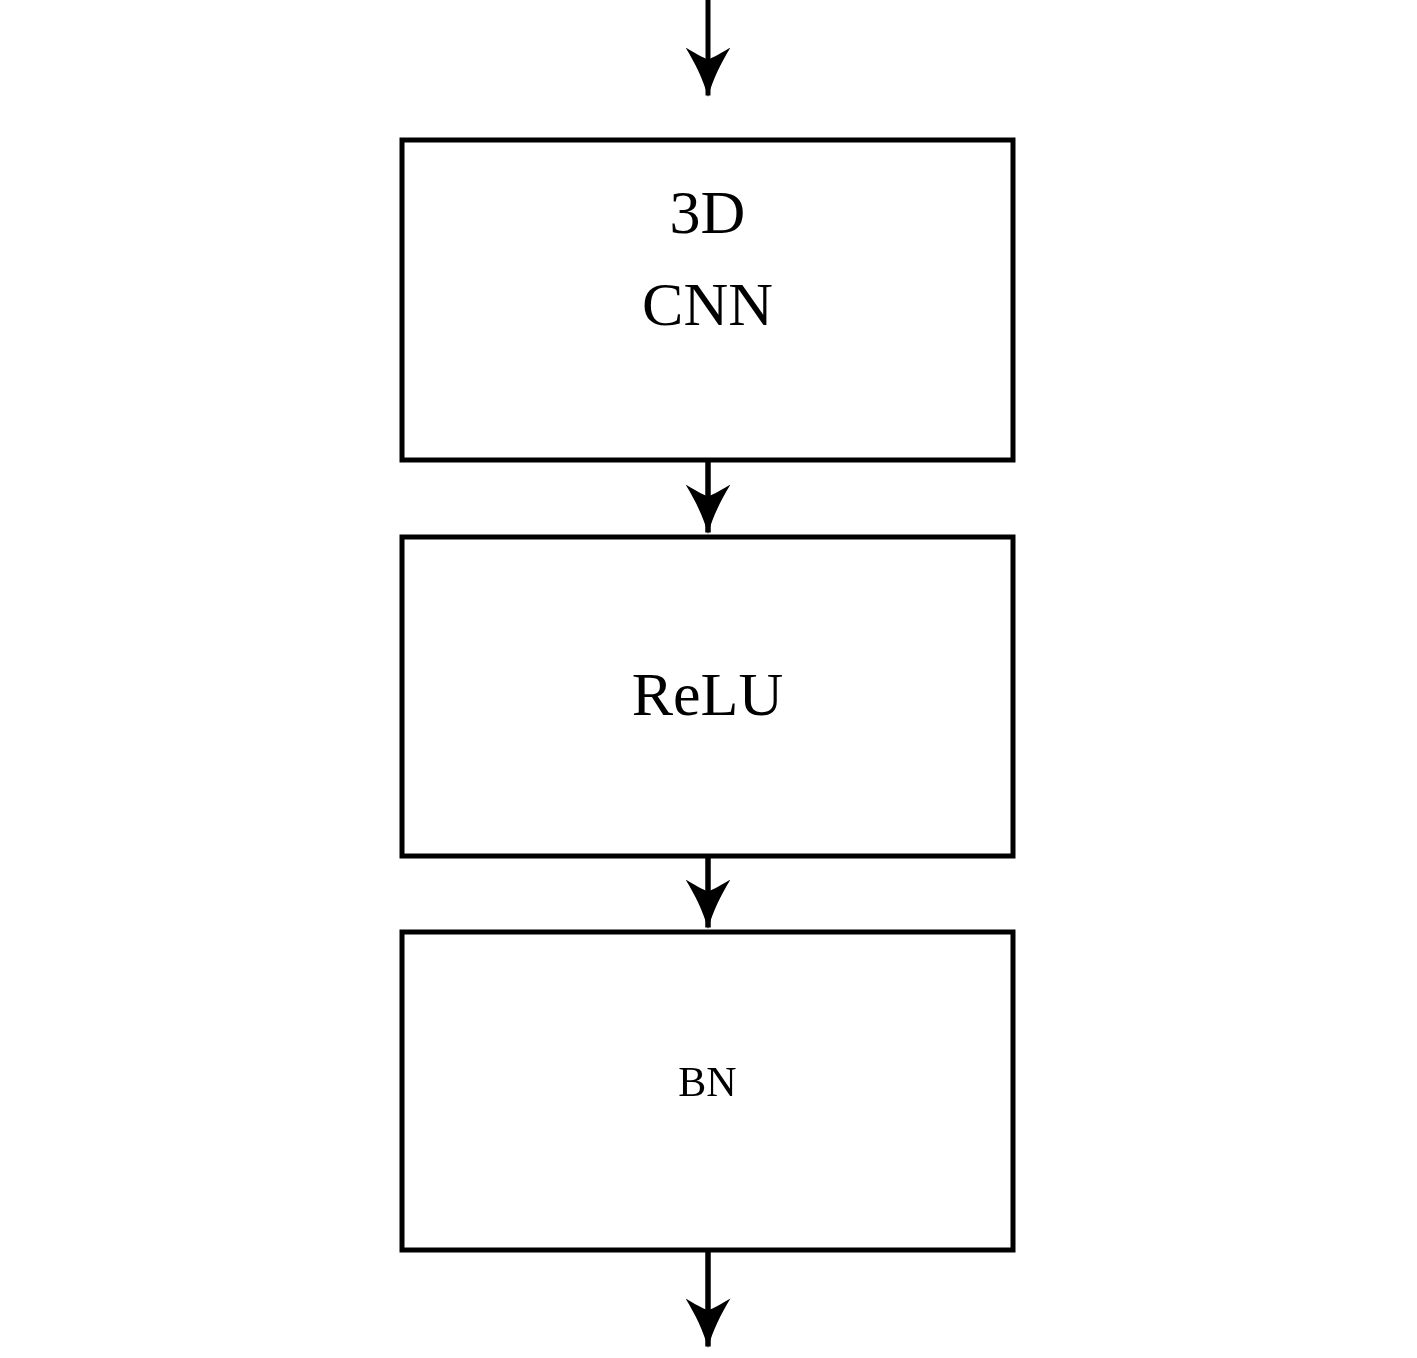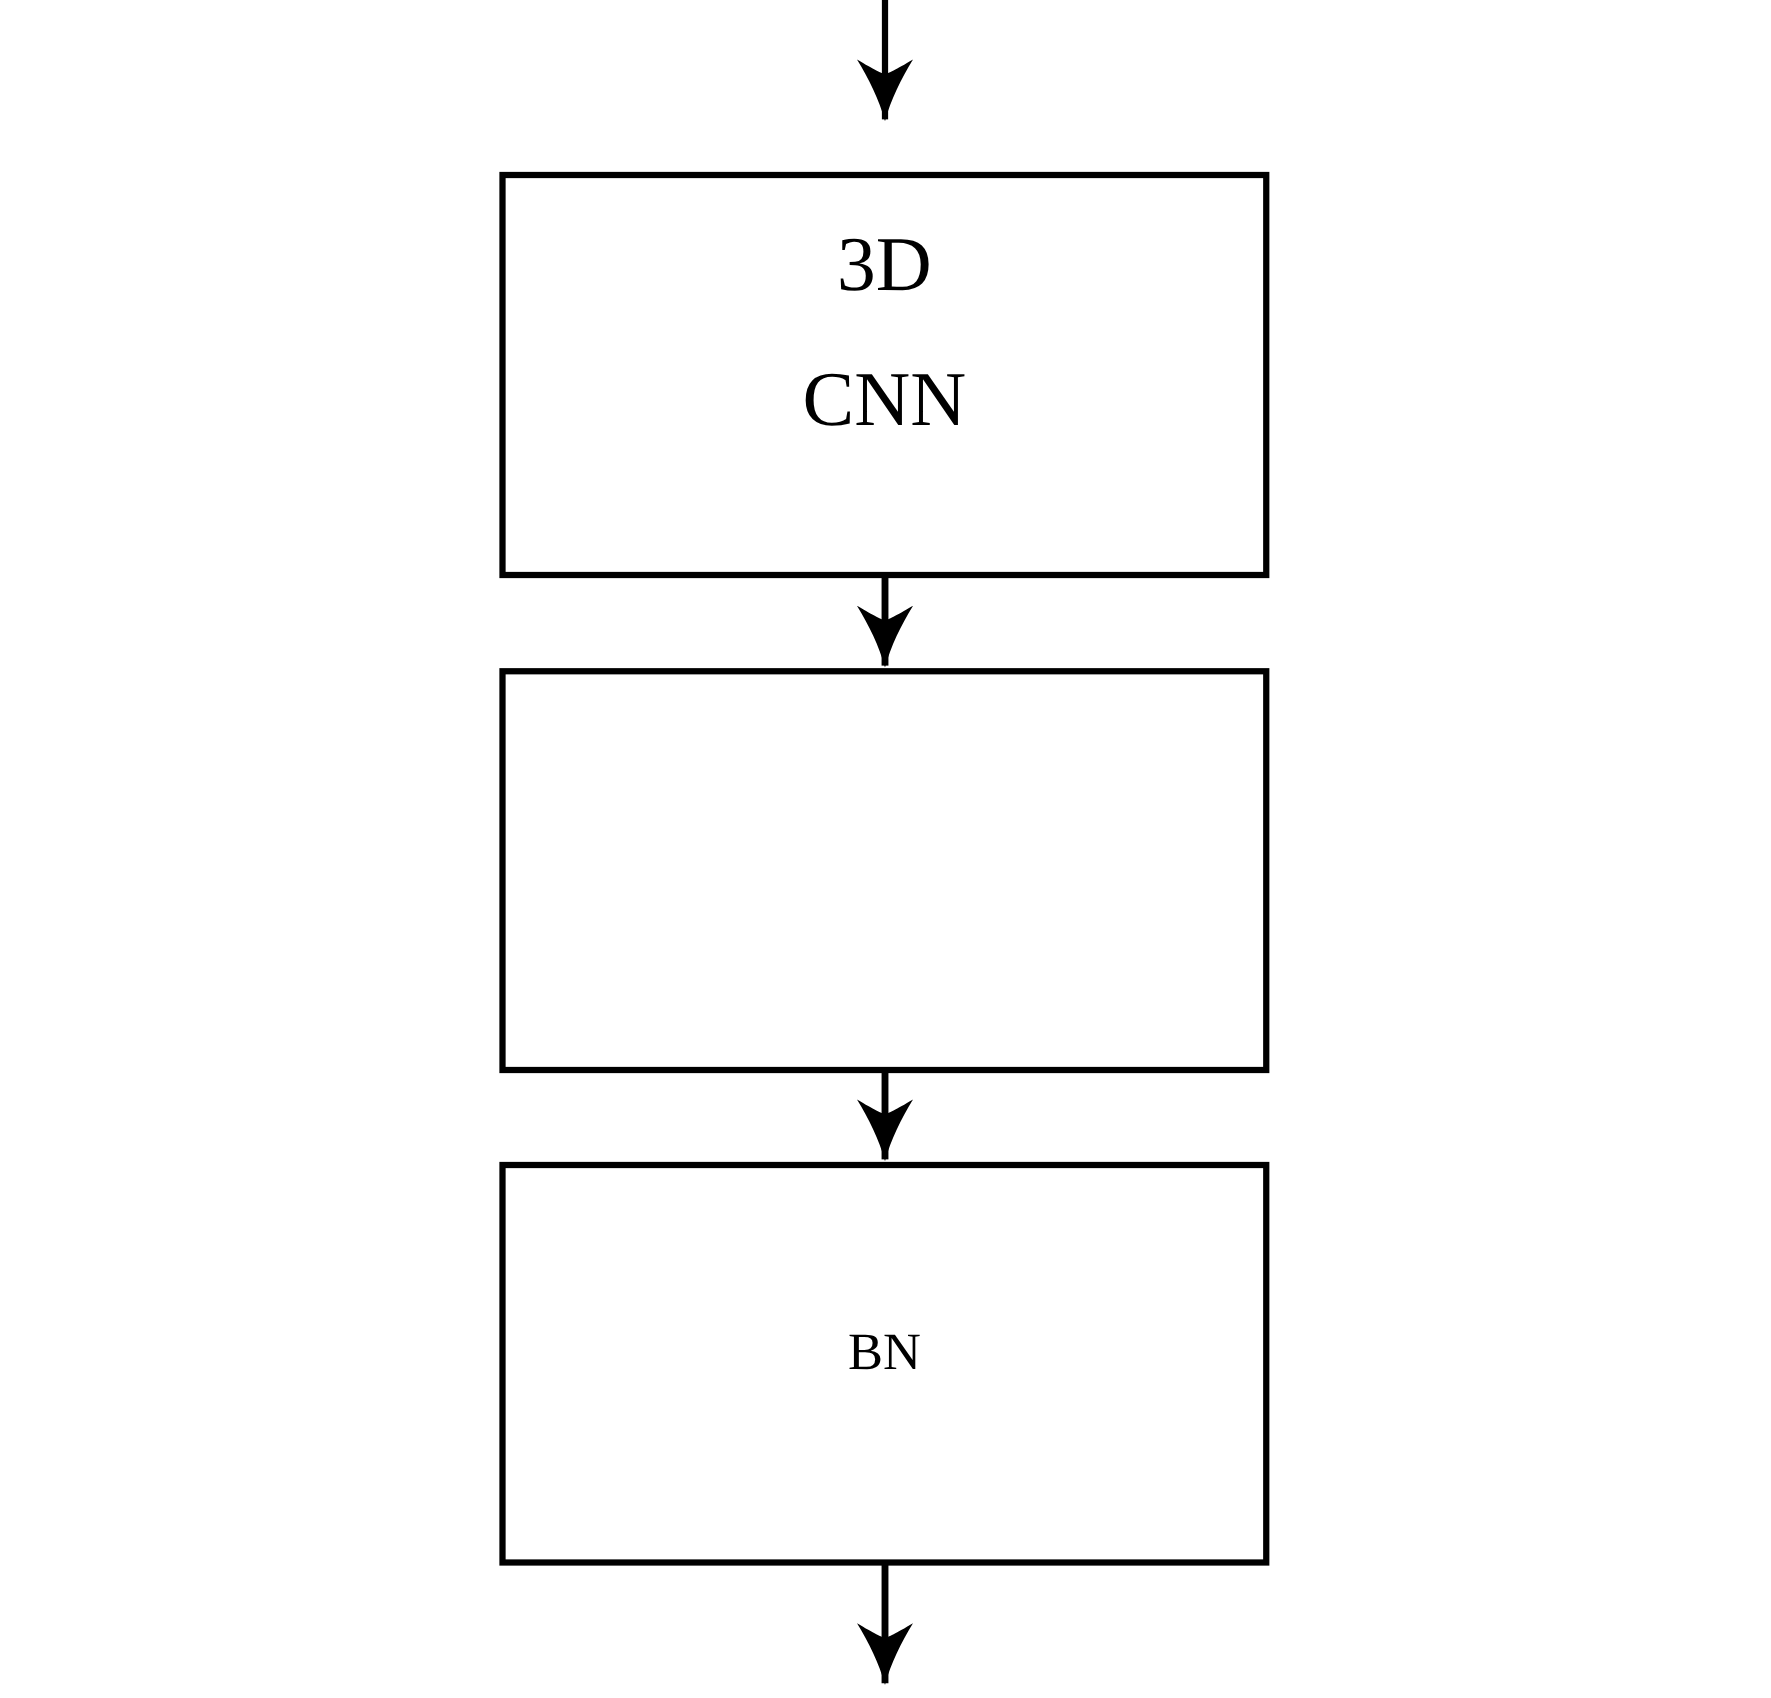--- a/index.html
+++ b/index.html
@@ -39,21 +39,21 @@
   
   .lbl-3d {
     left: 402px;
     width: 611px;
     top: 181px;
     font-size: 62px;
   }
   .lbl-cnn {
     left: 402px;
     width: 611px;
-    top: 289px;
+    top: 273px;
     font-size: 62px;
   }
   .lbl-kernel {
     left: 402px;
     width: 611px;
     top: 362px;
     font-size: 58px;
     letter-spacing: 0.5px;
   }
   
@@ -105,16 +105,17 @@
     <g transform="translate(708,1250) scale(5,5)">
       <line x1="0" y1="0" x2="0" y2="19.3" stroke="#000000" stroke-width="1.1" marker-end="url(#stealth)"></line>
     </g>
   </svg>
 
   <div class="block-label lbl-3d">3D</div>
 
   <div class="block-label lbl-cnn">CNN</div>
 
 
+  <div class="block-label lbl-relu">ReLU</div>
 
   <div class="block-label lbl-bn">BN</div>
 
 </div>
 
 </body></html>

